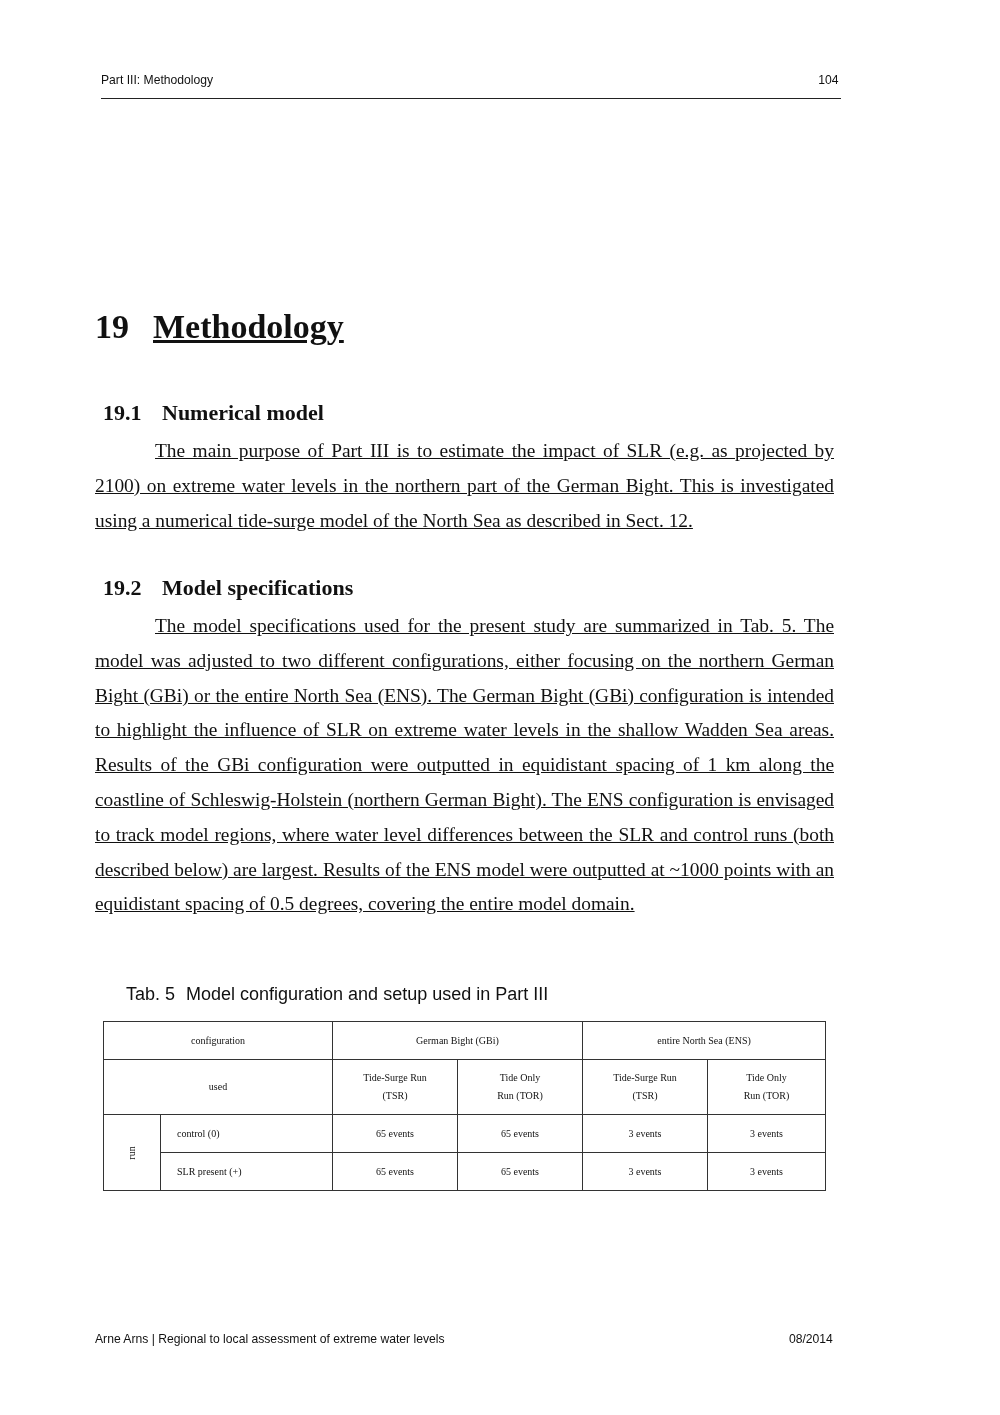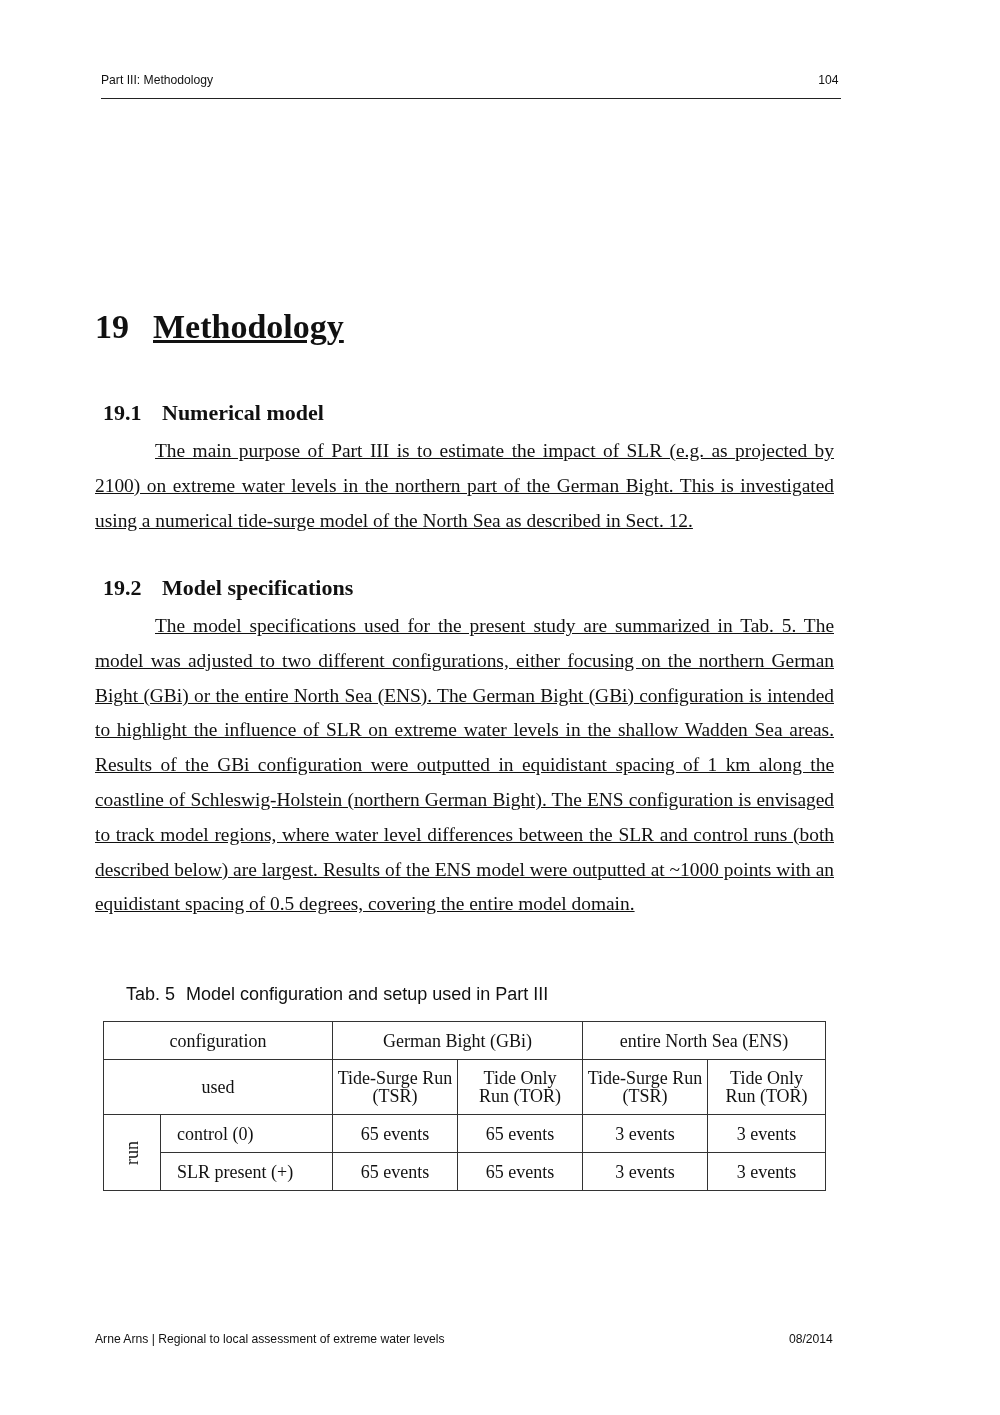--- a/index.html
+++ b/index.html
@@ -35,21 +35,21 @@
     #para1 { top: 434px; }
     #para2 { top: 609px; }
 
     .caption {
       position: absolute; left: 82px; top: 984px; font-size: 18px; white-space: nowrap; margin-left: 44px;
     }
     .caption .lbl { display: inline-block; width: 60px; }
 
     table.tab {
       position: absolute; left: 103px; top: 1021px; width: 723px;
-      border-collapse: collapse; font-size: 18px; text-align: center;
+      border-collapse: collapse; font-size: 10px; text-align: center;
     }
     table.tab td {
       border: 1px solid #333; padding: 0; vertical-align: middle; line-height: 18px;
     }
     table.tab .r1 td { height: 37px; }
     table.tab .r2 td { height: 54px; }
     table.tab .r3 td { height: 37px; }
     table.tab .r4 td { height: 37px; }
     table.tab td.left-text { text-align: left; padding-left: 16px; }
     table.tab .r3 td { border-top: 1.5px solid #222; }

